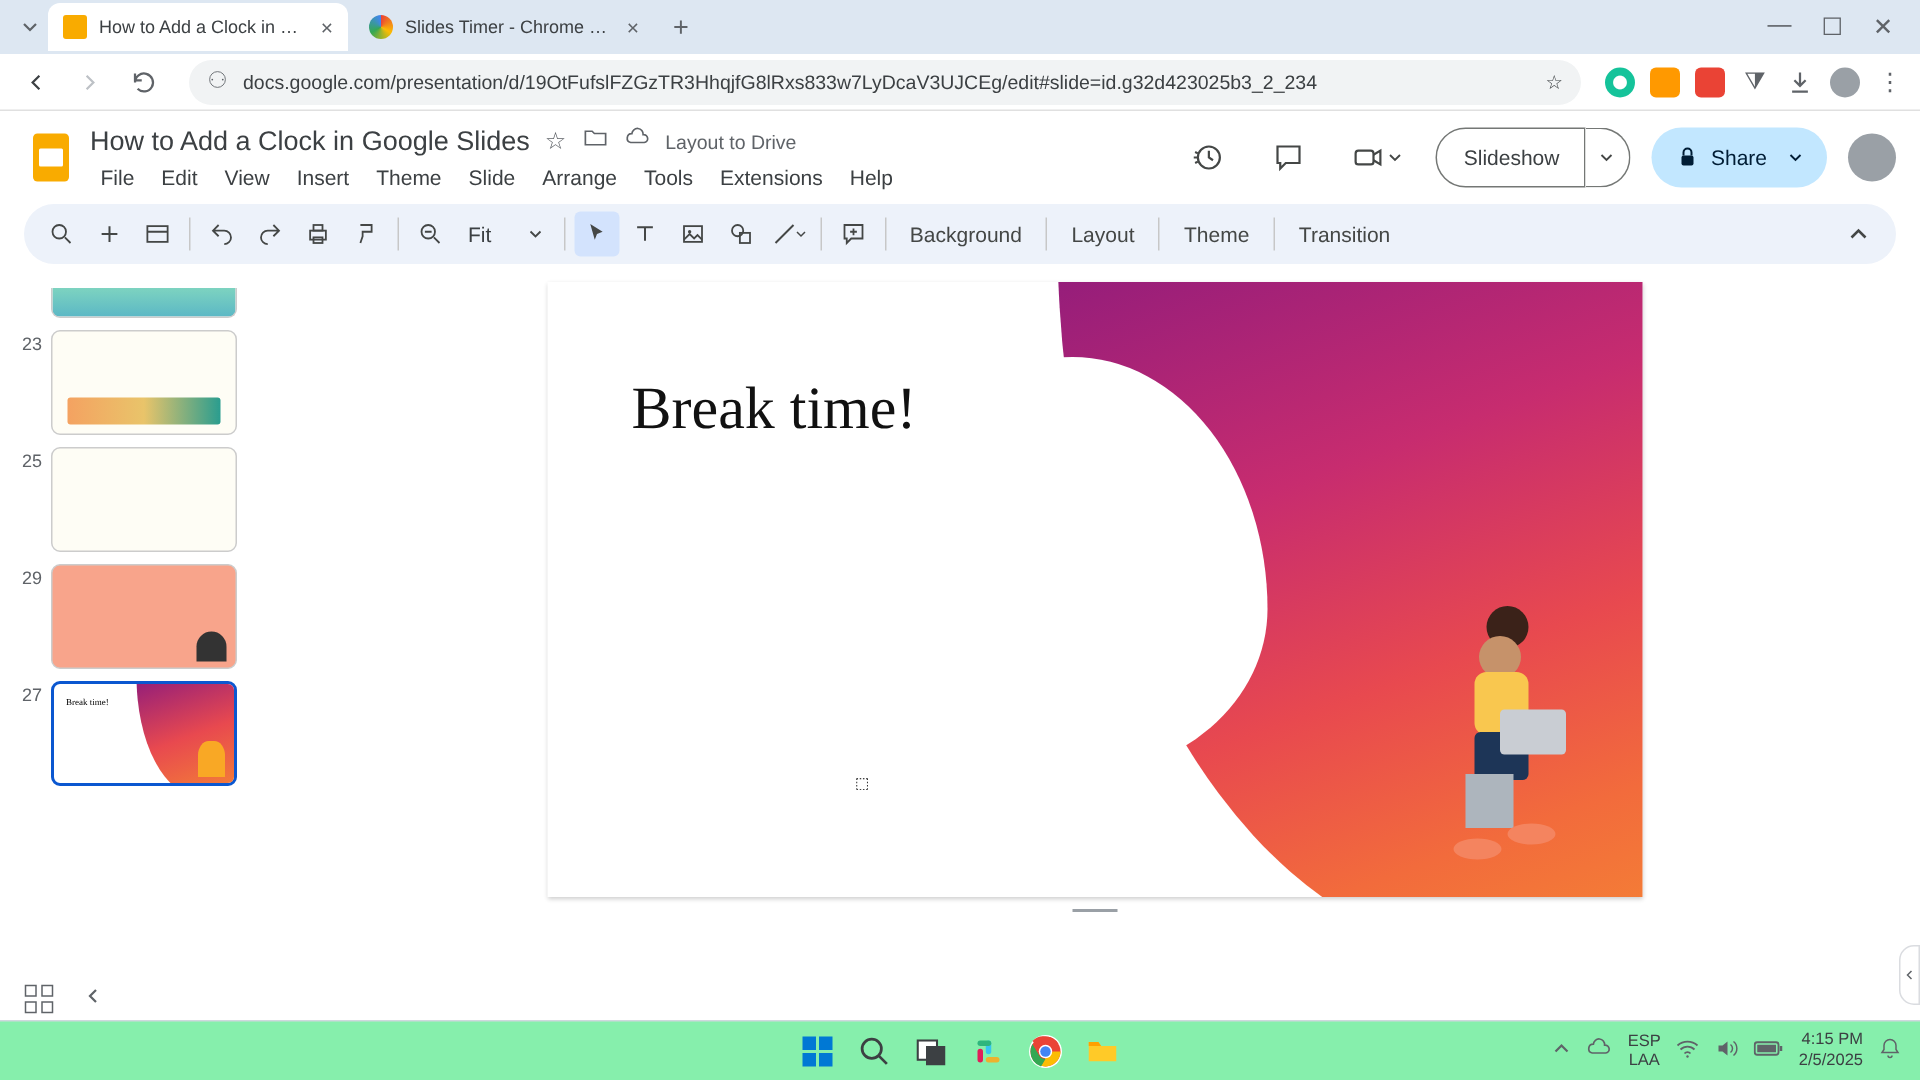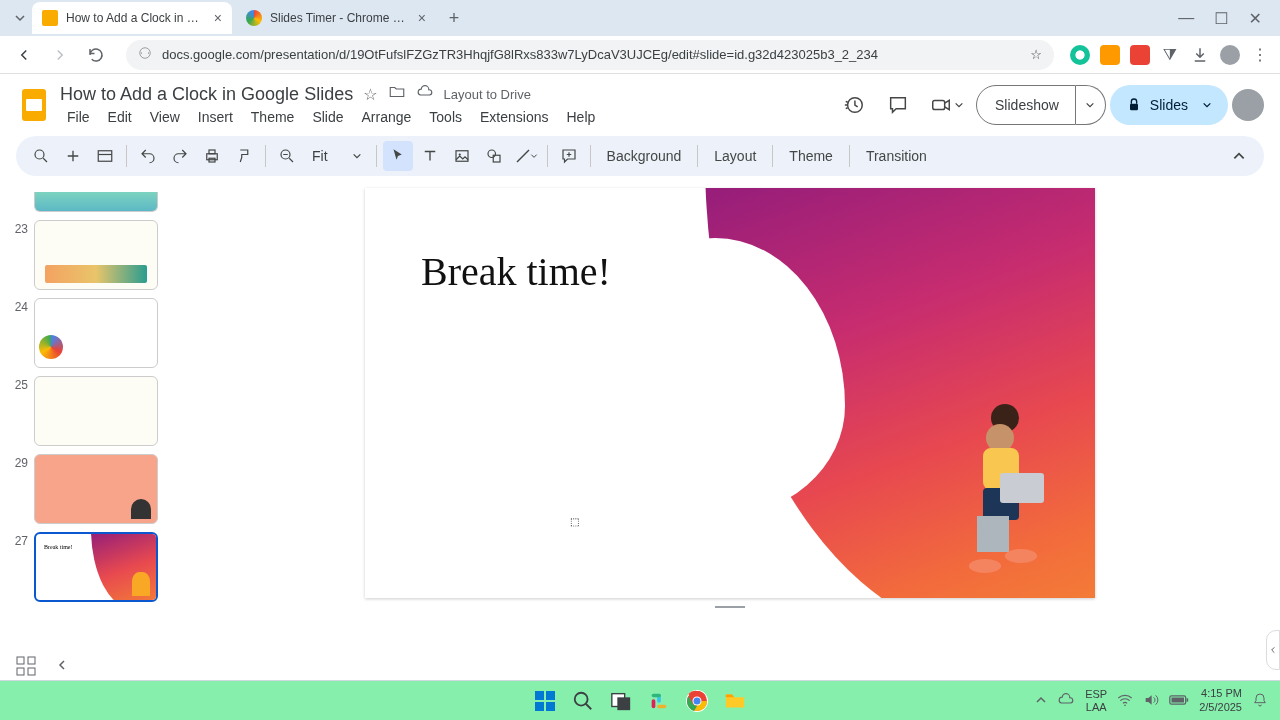--- a/index.html
+++ b/index.html
@@ -28,21 +28,21 @@
 
 .app-header { height: 58px; display: flex; align-items: center; padding: 4px 16px 0; }
 .app-logo { width: 36px; height: 36px; margin-right: 8px; }
 .app-title-area { display: flex; flex-direction: column; }
 .app-title-row { display: flex; align-items: center; gap: 10px; }
 .app-title { font-size: 18px; color: #3c4043; }
 .app-title-icons { display: flex; gap: 10px; color: #5f6368; align-items: center; }
 .saved-text { font-size: 13px; color: #5f6368; }
 .app-menu { display: flex; gap: 4px; margin-top: 2px; }
 .menu-item { font-size: 14px; color: #3c4043; padding: 2px 7px; cursor: pointer; border-radius: 4px; }
-.app-header-right { margin-left: auto; display: flex; align-items: center; gap: 4px; }
+.app-header-right { margin-left: auto; display: flex; align-items: center; gap: 14px; }
 .hdr-icon-btn { width: 40px; height: 40px; display: flex; align-items: center; justify-content: center; cursor: pointer; border-radius: 50%; color: #444746; }
 .slideshow-btn { display: flex; align-items: center; }
 .slideshow-main { height: 40px; background: #fff; border: 1px solid #747775; border-radius: 40px 0 0 40px; padding: 0 16px 0 18px; font-size: 14px; color: #3c4043; cursor: pointer; }
 .slideshow-drop { height: 40px; width: 30px; background: #fff; border: 1px solid #747775; border-left: none; border-radius: 0 40px 40px 0; cursor: pointer; display: flex; align-items: center; justify-content: center; }
 .share-btn { height: 40px; background: #c2e7ff; border-radius: 40px; padding: 0 16px; display: flex; align-items: center; gap: 8px; font-size: 14px; color: #001d35; cursor: pointer; }
 .profile-avatar { width: 32px; height: 32px; border-radius: 50%; background: #9aa0a6; cursor: pointer; }
 
 
 .toolbar { height: 40px; background: #edf2fa; border-radius: 24px; margin: 4px 16px; display: flex; align-items: center; padding: 0 10px; gap: 2px; }
 .tb-btn { width: 30px; height: 30px; display: flex; align-items: center; justify-content: center; cursor: pointer; border-radius: 4px; color: #444746; }
@@ -221,21 +221,21 @@
             <path d="M2 4l4 4 4-4" stroke="#444746" stroke-width="1.5" fill="none"></path>
           </svg>
       </div>
     </div>
     <div style="display:flex;">
       <div class="share-btn">
         <svg width="16" height="16" viewBox="0 0 24 24">
             <rect x="6" y="10" width="12" height="10" rx="2" fill="#001d35"></rect>
             <path d="M8 10V7a4 4 0 0 1 8 0v3" stroke="#001d35" fill="none" stroke-width="2"></path>
           </svg>
-        <span>Slides</span>
+        <span>Share</span>
         <svg width="10" height="10" viewBox="0 0 12 12" style="margin-left:6px;">
             <path d="M2 4l4 4 4-4" stroke="#001d35" stroke-width="1.5" fill="none"></path>
           </svg>
       </div>
     </div>
     <div class="profile-avatar"></div>
   </div>
 </div>
 
 <div class="toolbar">
@@ -349,26 +349,20 @@
 <div class="main-area">
   <div class="thumbnail-panel">
     <div class="thumb-row">
       <span class="thumb-num"></span>
       <div class="thumb half"></div>
     </div>
     <div class="thumb-row">
       <span class="thumb-num">23</span>
       <div class="thumb" style="background:#fefdf5;">
         <div style="position:absolute;bottom:6px;left:10px;right:10px;height:18px;background:linear-gradient(90deg,#f4a261,#e9c46a,#2a9d8f);border-radius:2px;"></div>
-      </div>
-    </div>
-    <div class="thumb-row">
-      <span class="thumb-num">24</span>
-      <div class="thumb">
-        <div style="position:absolute;bottom:8px;left:4px;width:24px;height:24px;background:conic-gradient(#4285f4,#ea4335,#fbbc04,#34a853);border-radius:50%;"></div>
       </div>
     </div>
     <div class="thumb-row">
       <span class="thumb-num">25</span>
       <div class="thumb" style="background:#fefdf5;"></div>
     </div>
     <div class="thumb-row">
       <span class="thumb-num">29</span>
       <div class="thumb" style="background:#f8a48b;">
         <div style="position:absolute;bottom:4px;right:6px;width:20px;height:20px;background:#333;border-radius:50% 50% 0 0;"></div>

